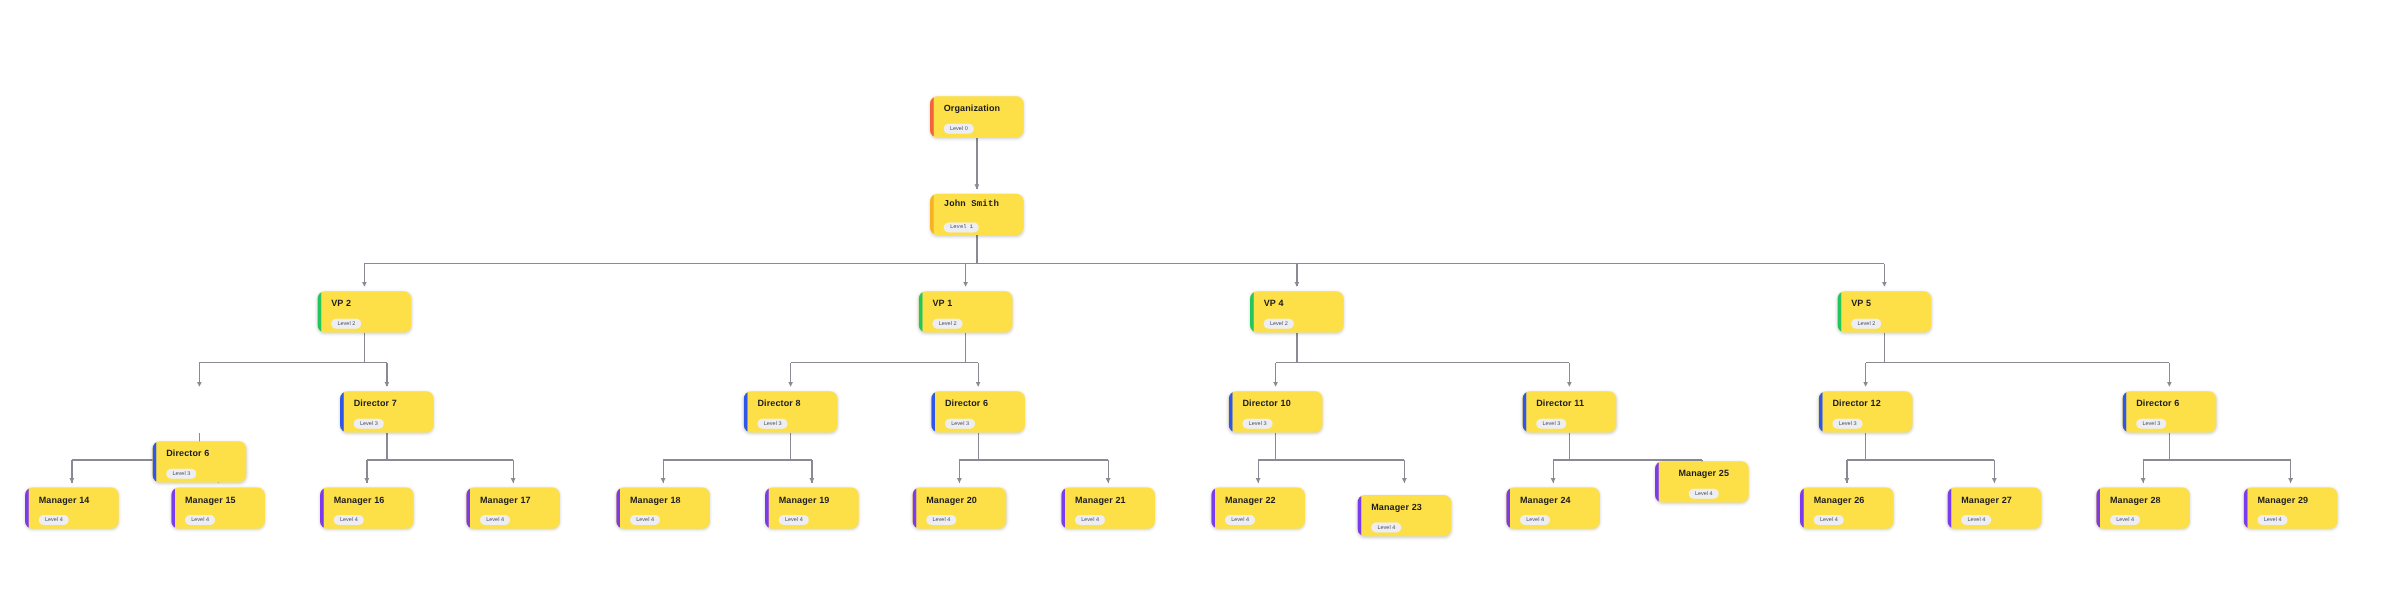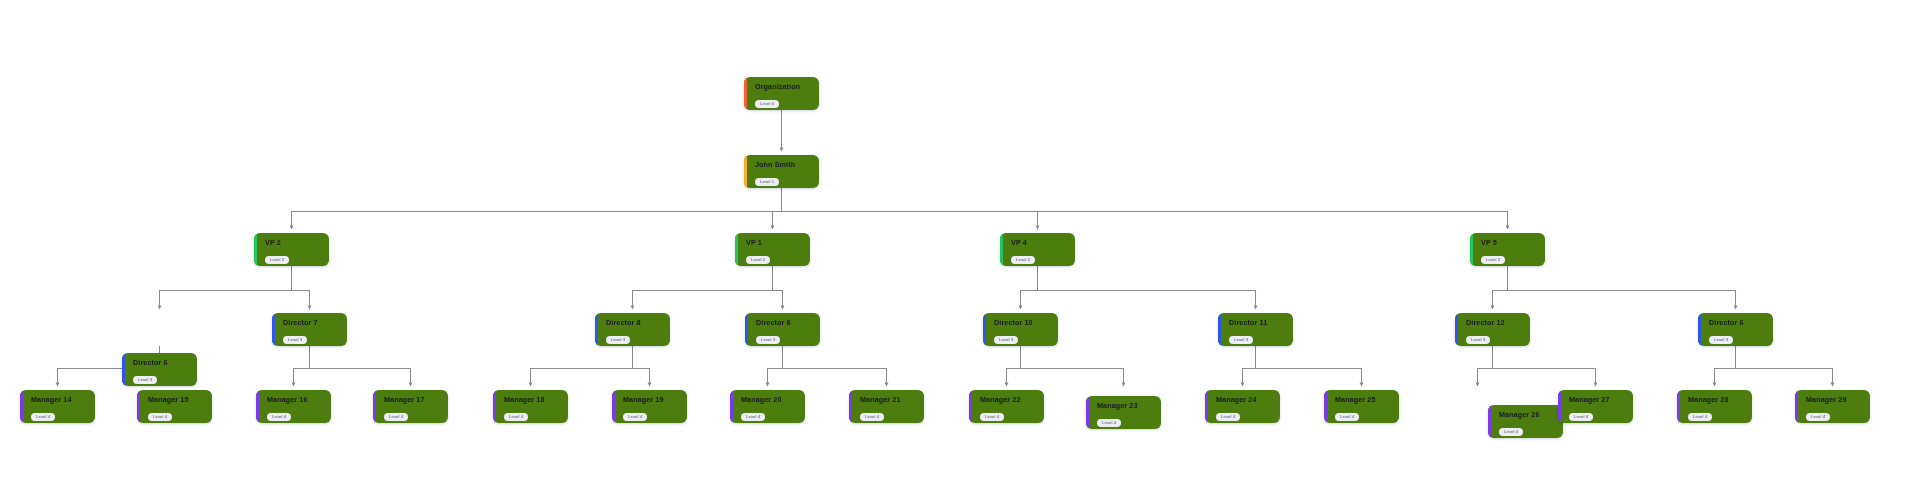--- a/index.html
+++ b/index.html
@@ -25,21 +25,21 @@
     position: absolute;
     left: 0;
     top: 0;
     width: 1916px;
     height: 482px;
     pointer-events: none;
   }
   .node {
     position: absolute;
     box-sizing: border-box;
-    background: #4d7c0f;
+    background: #fde047;
     border-radius: 6px;
     box-shadow: 0 1px 3px rgba(16,24,40,0.12), 0 1px 2px rgba(16,24,40,0.08);
     overflow: hidden;
     display: block;
   }
   .node-accent {
     position: absolute;
     left: 0;
     top: 0;
     bottom: 0;
@@ -141,21 +141,21 @@
         <line x1="1714.5" y1="368" x2="1832.5" y2="368" stroke="#8a8a94" stroke-width="1" shape-rendering="crispEdges"></line>
         <line x1="1714.5" y1="368" x2="1714.5" y2="386" stroke="#8a8a94" stroke-width="1" shape-rendering="crispEdges" marker-end="url(#arrowhead)"></line>
         <line x1="1832.5" y1="368" x2="1832.5" y2="386" stroke="#8a8a94" stroke-width="1" shape-rendering="crispEdges" marker-end="url(#arrowhead)"></line>
       </g>
   </svg>
   <div id="nodes">
       <div class="node" style="left: 744px; top: 77px; width: 75px; height: 33px;">
         <div class="node-accent" style="background: rgb(244, 98, 58);"></div>
         <div class="node-body"><div class="node-title">Organization</div><span class="node-badge">Level 0</span></div>
       </div>
-      <div class="node" style="left: 744px; top: 155px; width: 75px; height: 33px;">
+      <div class="node" style="left: 744px; top: 155px; width: 75px; height: 33px; font-family: Liberation Mono, monospace;">
         <div class="node-accent" style="background: rgb(245, 179, 35);"></div>
         <div class="node-body"><div class="node-title">John Smith</div><span class="node-badge">Level 1</span></div>
       </div>
       <div class="node" style="left: 254px; top: 233px; width: 75px; height: 33px;">
         <div class="node-accent" style="background: rgb(35, 197, 94);"></div>
         <div class="node-body"><div class="node-title">VP 2</div><span class="node-badge">Level 2</span></div>
       </div>
       <div class="node" style="left: 735px; top: 233px; width: 75px; height: 33px;">
         <div class="node-accent" style="background: rgb(35, 197, 94);"></div>
         <div class="node-body"><div class="node-title">VP 1</div><span class="node-badge">Level 2</span></div>
@@ -237,25 +237,25 @@
         <div class="node-body"><div class="node-title">Manager 22</div><span class="node-badge">Level 4</span></div>
       </div>
       <div class="node" style="left: 1086px; top: 396px; width: 75px; height: 33px;">
         <div class="node-accent" style="background: rgb(124, 58, 237);"></div>
         <div class="node-body"><div class="node-title">Manager 23</div><span class="node-badge">Level 4</span></div>
       </div>
       <div class="node" style="left: 1205px; top: 390px; width: 75px; height: 33px;">
         <div class="node-accent" style="background: rgb(124, 58, 237);"></div>
         <div class="node-body"><div class="node-title">Manager 24</div><span class="node-badge">Level 4</span></div>
       </div>
-      <div class="node" style="left: 1324px; top: 390px; width: 75px; height: 33px;">
+      <div class="node" style="left: 1324px; top: 369px; width: 75px; height: 33px; text-align: center;">
         <div class="node-accent" style="background: rgb(124, 58, 237);"></div>
         <div class="node-body"><div class="node-title">Manager 25</div><span class="node-badge">Level 4</span></div>
       </div>
-      <div class="node" style="left: 1488px; top: 390px; width: 75px; height: 33px; margin-top: 15px;">
+      <div class="node" style="left: 1440px; top: 390px; width: 75px; height: 33px;">
         <div class="node-accent" style="background: rgb(124, 58, 237);"></div>
         <div class="node-body"><div class="node-title">Manager 26</div><span class="node-badge">Level 4</span></div>
       </div>
       <div class="node" style="left: 1558px; top: 390px; width: 75px; height: 33px;">
         <div class="node-accent" style="background: rgb(124, 58, 237);"></div>
         <div class="node-body"><div class="node-title">Manager 27</div><span class="node-badge">Level 4</span></div>
       </div>
       <div class="node" style="left: 1677px; top: 390px; width: 75px; height: 33px;">
         <div class="node-accent" style="background: rgb(124, 58, 237);"></div>
         <div class="node-body"><div class="node-title">Manager 28</div><span class="node-badge">Level 4</span></div>

